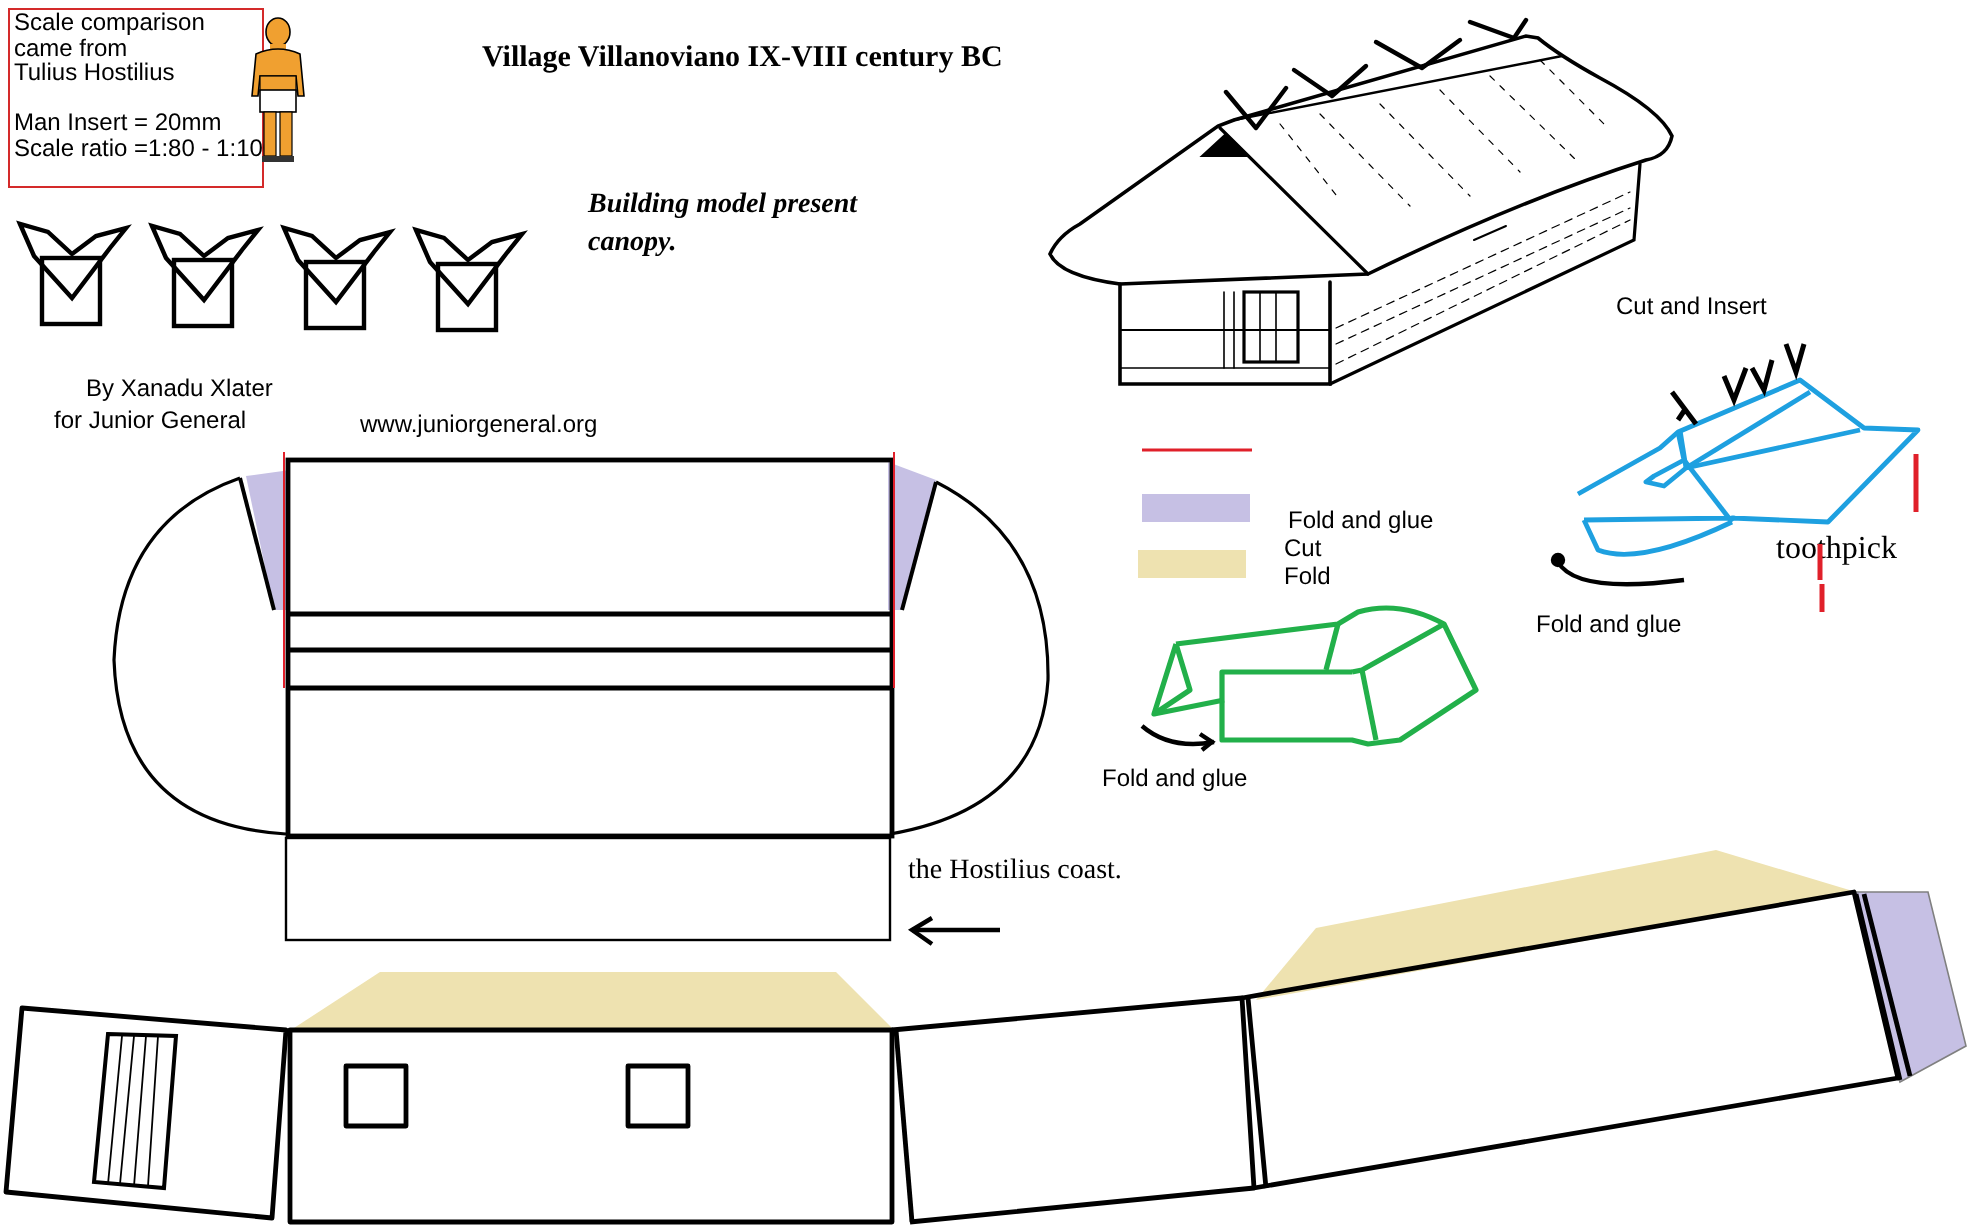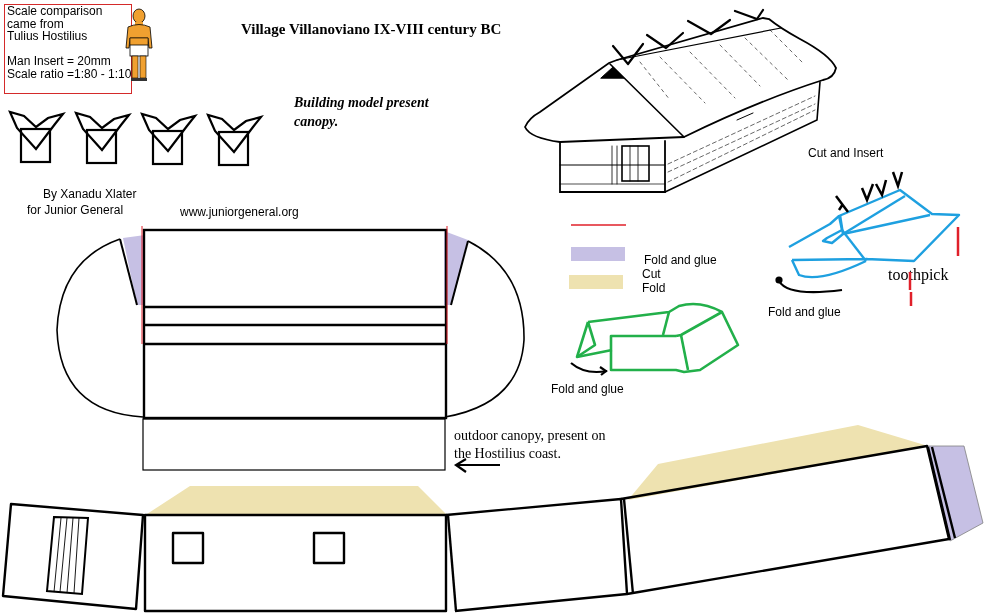--- a/index.html
+++ b/index.html
@@ -40,21 +40,20 @@
 
 <div class="abs sans" style="left:642px; top:219px;margin-top:48px;">Cut</div>
 <div class="abs sans" style="left:644px; top:253px;">Fold and glue</div>
 <div class="abs sans" style="left:642px; top:281px;">Fold</div>
 
 <div class="abs sans" style="left:808px; top:146px;">Cut and Insert</div>
 <div class="abs serif" style="left:888px; top:266px; font-size:16px;">toothpick</div>
 <div class="abs sans" style="left:768px; top:305px;">Fold and glue</div>
 <div class="abs sans" style="left:551px; top:382px;">Fold and glue</div>
 <div class="abs serif" style="left:454px; top:427px; font-size:14px; line-height:18px;">
-  <div>outdoor canopy, present on</div>
   <div>the Hostilius coast.</div>
 </div>
 
 <svg class="canvas" width="987" height="616" viewBox="0 0 987 616">
 
   <g>
     <ellipse cx="139" cy="16" rx="6" ry="7" fill="#f0a030" stroke="#000" stroke-width="0.8"></ellipse>
     <rect x="135" y="22" width="8" height="3" fill="#f0a030"></rect>
     <path d="M128,27 Q139,22 150,27 L152,48 L149,48 L148,38 L130,38 L129,48 L126,48 Z" fill="#f0a030" stroke="#000" stroke-width="0.8"></path>
     <rect x="130" y="38" width="18" height="8" fill="#f0a030" stroke="#000" stroke-width="0.6"></rect>

